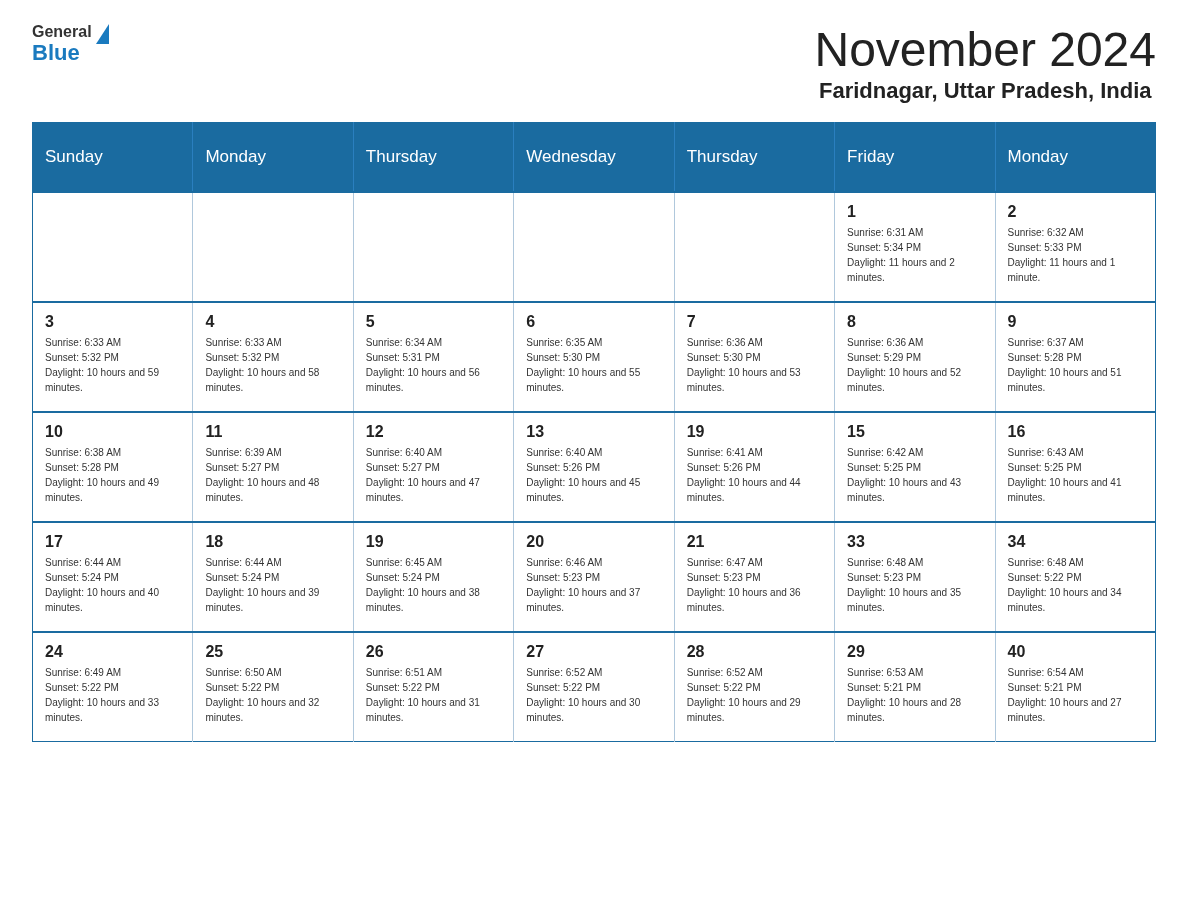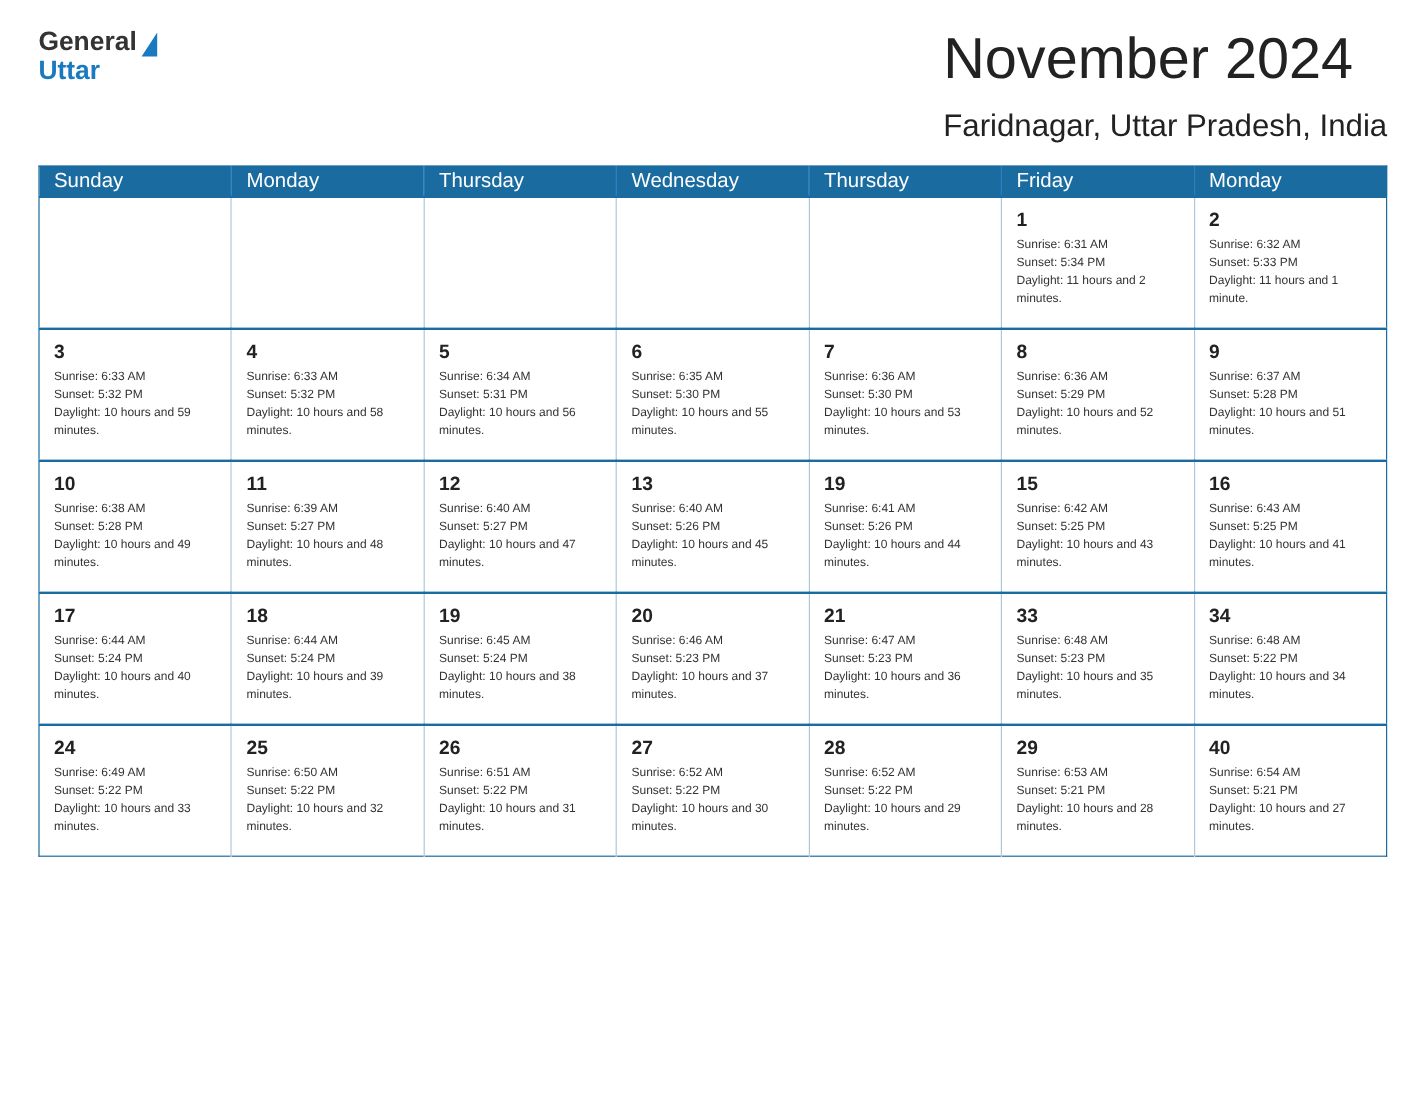--- a/index.html
+++ b/index.html
@@ -15,61 +15,61 @@
       align-items: flex-start;
       justify-content: space-between;
       margin-bottom: 18px;
     }
     .logo {
       display: flex;
       flex-direction: column;
       align-items: flex-start;
     }
     .logo-general {
-      font-size: 22px;
+      font-size: 16px;
       font-weight: bold;
       color: #333;
       line-height: 1;
     }
     .logo-blue {
       font-size: 22px;
       font-weight: bold;
       color: #1a7abf;
       line-height: 1;
       margin-top: 2px;
       display: flex;
       align-items: center;
       gap: 4px;
     }
     .title-block {
-      text-align: left;
+      text-align: center;
     }
     .title-block h1 {
       font-size: 48px;
       font-weight: 400;
       color: #222;
       line-height: 1.1;
     }
     .title-block h2 {
-      font-size: 26px;
-      font-weight: 400;
+      font-size: 22px;
+      font-weight: 700;
       color: #222;
-      margin-top: 12px;
+      margin-top: 1px;
     }
     .calendar {
       width: 100%;
       border-collapse: collapse;
       border: 1.5px solid #1a6ba0;
     }
     .calendar thead tr {
       background: #1a6ba0;
       color: #fff;
     }
     .calendar thead th {
-      padding: 2px 12px;
+      padding: 24px 12px;
       text-align: left;
       font-size: 17px;
       font-weight: 400;
       border-right: 1.5px solid #2a7fbf;
     }
     .calendar thead th:last-child {
       border-right: none;
     }
     .calendar tbody tr {
       border-top: 2px solid #1a6ba0;
@@ -99,21 +99,21 @@
   </style>
 </head>
 <body>
 
 <div class="header-row">
   <div class="logo">
     <div style="display:flex; align-items:center; gap:0;">
       <span class="logo-general">General</span>
       <span style="display:inline-block; width:0; height:0; border-left:13px solid transparent; border-bottom:20px solid #1a7abf; margin-left:4px; margin-bottom:-4px;"></span>
     </div>
-    <span class="logo-blue">Uttar</span>
+    <span class="logo-blue">Blue</span>
   </div>
   <div class="title-block">
     <h1>November 2024</h1>
     <h2>Faridnagar, Uttar Pradesh, India</h2>
   </div>
 </div>
 
 <table class="calendar">
   <thead>
     <tr>

